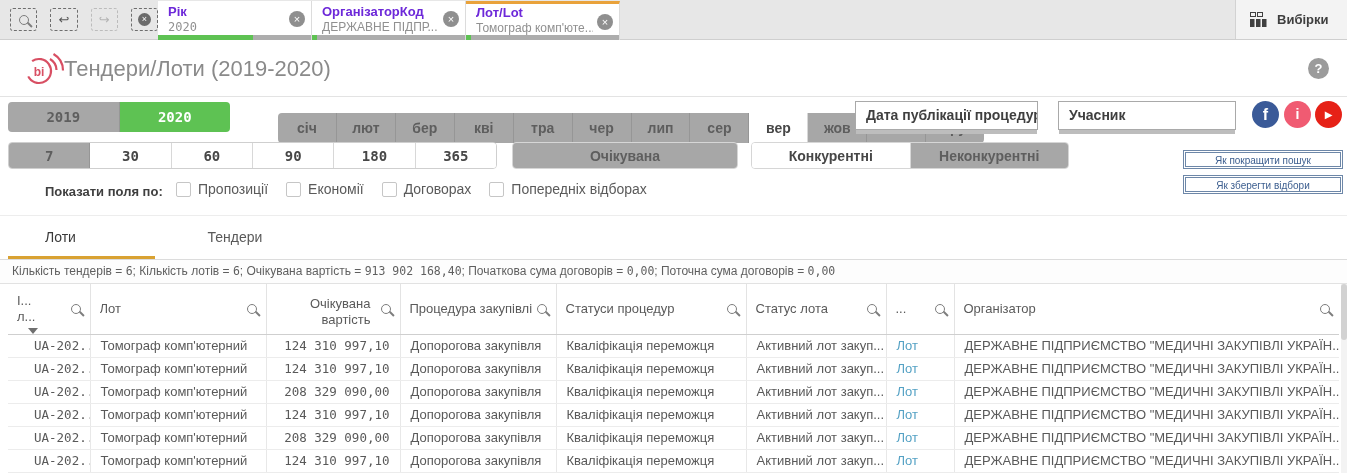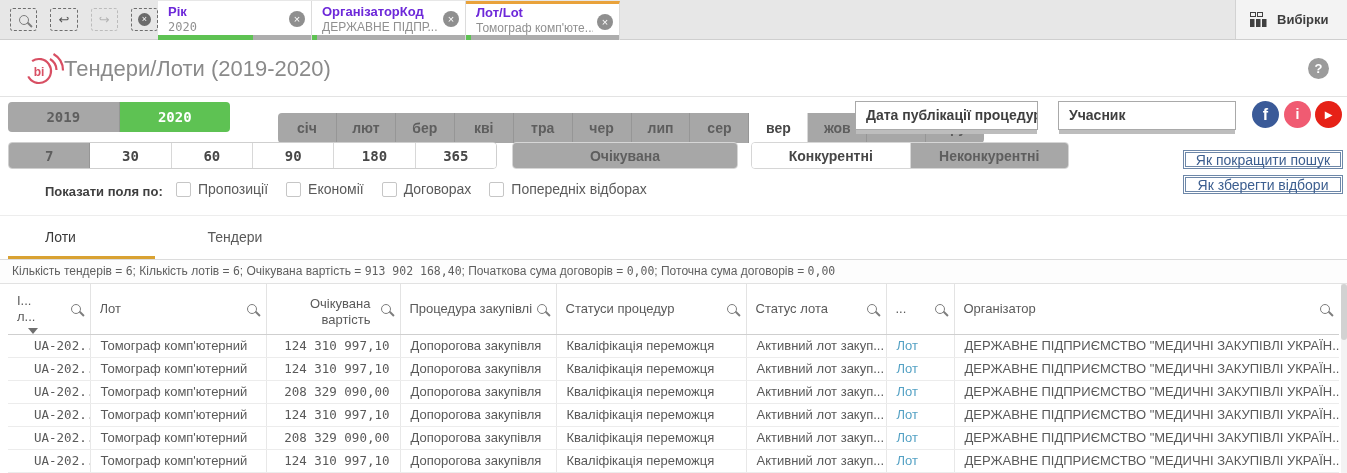--- a/index.html
+++ b/index.html
@@ -47,21 +47,21 @@
   .grp-days { left:8px; top:45px; width:489px; height:27px; border:1px solid #cfcfcf; }
   .grp-thresh { left:512px; top:45px; width:226px; height:27px; border:1px solid #d6d6d6; }
   .grp-comp { left:751px; top:45px; width:318px; height:27px; border:1px solid #d6d6d6; }
   .searchbox { position:absolute; height:29px; background:#fff; border:1px solid #a9a9a9; box-shadow:0 5px 0 -1px #bdbdbd; font-size:14px; font-weight:bold; color:#3f3f3f; line-height:27px; padding-left:10px; cursor:text; white-space:nowrap; overflow:hidden; }
   .sb-date { left:855px; top:4px; width:183px; }
   .sb-part { left:1058px; top:4px; width:178px; }
   .soc { position:absolute; top:4px; width:27px; height:27px; border-radius:50%; color:#fff; text-align:center; line-height:27px; font-weight:bold; cursor:pointer; }
   .soc.fb { left:1252px; font-size:16px; }
   .soc.pink { left:1284px; font-size:14px; }
   .soc.yt { left:1315px; font-size:10px; font-family:"DejaVu Sans",sans-serif; }
-  .bluelink { position:absolute; left:1183px; width:160px; height:19px; background:#fff; border:1px solid #6d87a8; box-shadow:inset 0 0 0 1px #fff, inset 0 0 0 2px #6d87a8; color:#3c5e8f; font-size:14px; text-align:center; line-height:19px; cursor:pointer; white-space:nowrap; overflow:hidden; }
+  .bluelink { position:absolute; left:1183px; width:160px; height:19px; background:#fff; border:1px solid #6d87a8; box-shadow:inset 0 0 0 1px #fff, inset 0 0 0 2px #6d87a8; color:#3c5e8f; font-size:10px; text-align:center; line-height:19px; cursor:pointer; white-space:nowrap; overflow:hidden; }
   .bl1 { top:53px; } .bl2 { top:78px; }
   .showfields { position:absolute; left:45px; top:86px; font-size:13px; font-weight:bold; color:#3f3f3f; line-height:17px; }
   .cbrow { position:absolute; left:176px; top:84px; display:flex; gap:18px; align-items:center; }
   .cb { display:flex; align-items:center; gap:7px; cursor:pointer; }
   .cb .box { width:15px; height:15px; border:1px solid #c6c6c6; border-radius:2px; background:#fff; }
   .cb .txt { font-size:14px; color:#5a5a5a; }
 
   
   .content { position:absolute; left:0; top:215px; width:1347px; height:258px; background:#fff; border-top:1px solid #ededed; }
   .tabs { position:relative; height:44px; border-bottom:1px solid #dcdcdc; }

